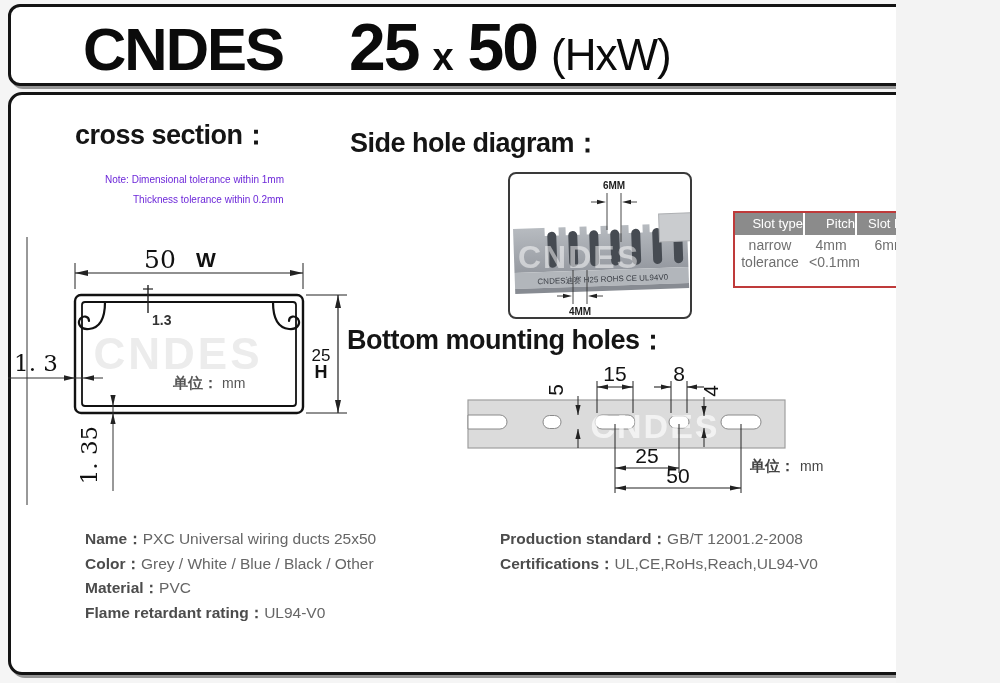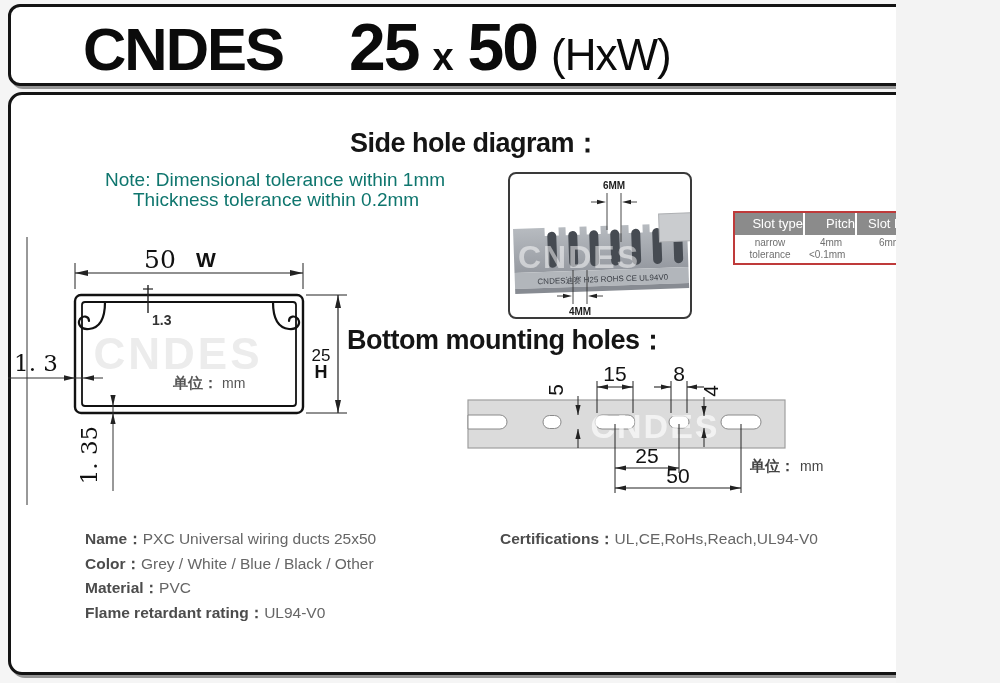--- a/index.html
+++ b/index.html
@@ -12,35 +12,35 @@
   .header-panel .brand{font-size:60px;font-weight:900;color:#0b0b0b;letter-spacing:-2px;padding-top:8px;}
   .header-panel .dim{font-size:66px;font-weight:900;color:#0b0b0b;letter-spacing:-2px;}
   .header-panel .dim-a{margin-left:66px;}
   .header-panel .times{font-size:38px;font-weight:900;color:#0b0b0b;margin:0 14px;}
   .header-panel .suffix{font-size:44px;font-weight:400;color:#0b0b0b;margin-left:14px;letter-spacing:-1px;}
   .main-panel{left:8px;top:92px;width:978px;height:577px;border-radius:14px;}
   .heading{position:absolute;font-size:27px;font-weight:bold;color:#151515;letter-spacing:-.5px;white-space:nowrap;}
   #h-cross{left:75px;top:117px;}
   #h-side{left:350px;top:117px;margin-top:8px;}
   #h-bottom{left:347px;top:322px;}
-  .note{position:absolute;left:105px;top:170px;font-size:19px;color:#0f766e;line-height:20px;}
+  .note{position:absolute;left:105px;top:170px;font-size:10px;color:#6d28d9;line-height:20px;}
   .note .l2{margin-left:28px;}
   .svg-abs{position:absolute;}
   #cross-svg{left:0;top:233px;}
   #bottom-svg{left:440px;top:350px;}
   .photo-box{position:absolute;left:508px;top:172px;width:180px;height:143px;background:#fff;
              border:2px solid #3a3a3a;border-radius:8px;overflow:hidden;}
   .slot-table{position:absolute;left:733px;top:211px;display:grid;
               grid-template-columns:70px 52px 66px;background:#fff;border:2px solid #bf3a3a;}
   .slot-table .th{background:#8b8b8b;color:#fff;font-size:13px;text-align:right;
                   padding:3px 0 4px;border-right:2px solid #fff;border-bottom:2px solid #fff;}
   .slot-table .th:nth-child(3){border-right:none;}
-  .slot-table .td{color:#6f6f6f;font-size:10px;text-align:center;padding:0 0 1px;}
+  .slot-table .td{color:#6f6f6f;font-size:14px;text-align:center;padding:0 0 1px;}
   .slot-table .row2-label{padding-bottom:0;}
-  .slot-table .row2-value{grid-column:2/4;text-align:left;padding-left:4px;padding-bottom:3px;}
+  .slot-table .row2-value{grid-column:2/4;text-align:left;padding-left:4px;padding-bottom:16px;}
   .specs{position:absolute;font-size:15.5px;color:#666;line-height:24.5px;white-space:nowrap;}
   .specs .lbl{font-weight:bold;color:#4c4c4c;}
   #specs-left{left:85px;top:527px;}
   #specs-right{left:500px;top:527px;}
   svg text{font-family:"Liberation Sans",sans-serif;}
   .cad{font-family:"DejaVu Serif",serif;}
 </style>
 </head>
 <body>
 
@@ -49,20 +49,21 @@
   <div class="panel header-panel">
     <span class="brand">CNDES</span>
     <span class="dim dim-a">25</span>
     <span class="times">x</span>
     <span class="dim">50</span>
     <span class="suffix">(HxW)</span>
   </div>
 
   <div class="panel main-panel"></div>
 
+  <div class="heading" id="h-cross">cross section：</div>
   <div class="heading" id="h-side">Side hole diagram：</div>
   <div class="heading" id="h-bottom">Bottom mounting holes：</div>
 
   <div class="note">
     <div>Note: Dimensional tolerance within 1mm</div>
     <div class="l2">Thickness tolerance within 0.2mm</div>
   </div>
 
   <svg id="cross-svg" class="svg-abs" width="380" height="280" viewBox="0 0 380 280">
 
@@ -223,16 +224,17 @@
     <text x="310" y="121" font-size="15" fill="#444"><tspan font-weight="bold">单位：</tspan><tspan dx="5" font-size="14">mm</tspan></text>
   </svg>
 
   <div class="specs" id="specs-left">
     <div><span class="lbl">Name：</span><span>PXC Universal wiring ducts 25x50</span></div>
     <div><span class="lbl">Color：</span><span>Grey / White / Blue / Black / Other</span></div>
     <div><span class="lbl">Material：</span><span>PVC</span></div>
     <div><span class="lbl">Flame retardant rating：</span><span>UL94-V0</span></div>
   </div>
   <div class="specs" id="specs-right">
+    <div><span class="lbl">Production standard：</span><span>GB/T 12001.2-2008</span></div>
     <div><span class="lbl">Certifications：</span><span>UL,CE,RoHs,Reach,UL94-V0</span></div>
   </div>
 
 </div>
 
 </body></html>

